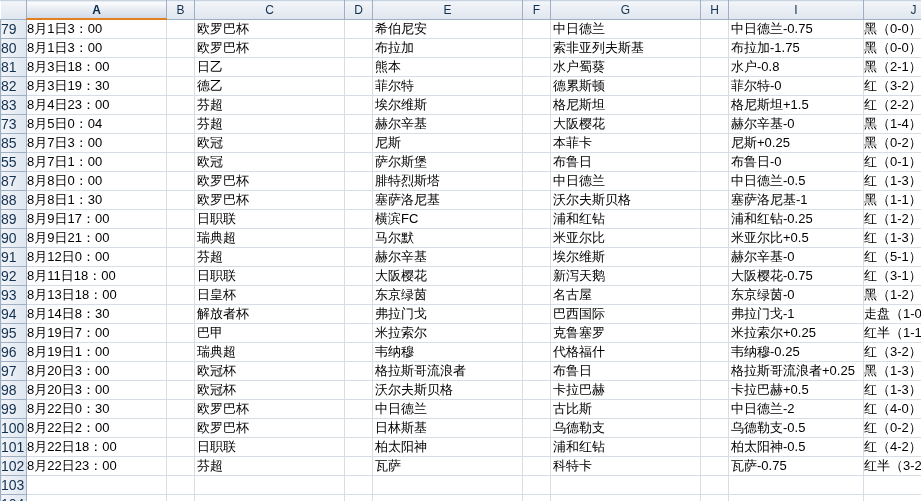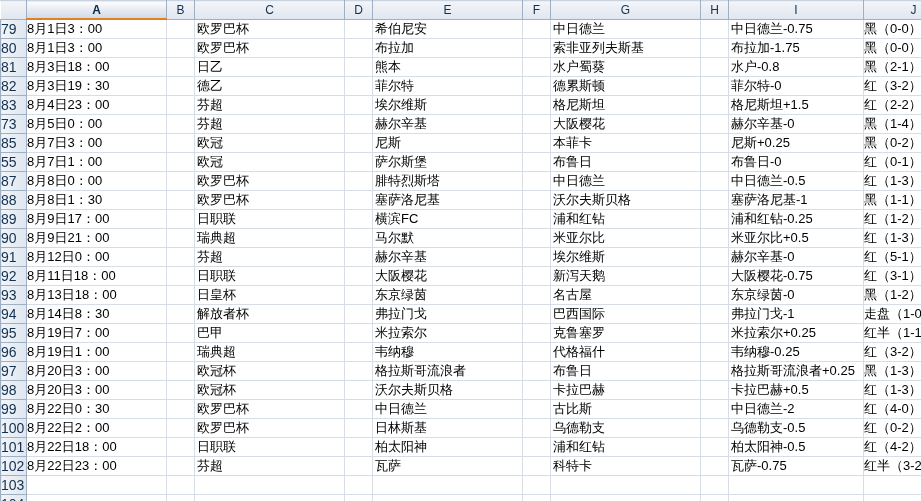--- a/index.html
+++ b/index.html
@@ -220,21 +220,21 @@
             <span class="txt">格尼斯坦</span>
           </td>
           <td class="cell lft"></td>
           <td class="cell lft ovf">
             <span class="txt">格尼斯坦+1.5</span>
           </td>
           <td class="cell lft red">红（2-2）</td>
         </tr>
         <tr>
           <td class="rowhead">73</td>
-          <td class="cell lft">8月5日0：00</td>
+          <td class="cell lft">8月5日0：04</td>
           <td class="cell lft"></td>
           <td class="cell lft ovf">
             <span class="txt">芬超</span>
           </td>
           <td class="cell lft"></td>
           <td class="cell lft ovf">
             <span class="txt">赫尔辛基</span>
           </td>
           <td class="cell lft"></td>
           <td class="cell lft ovf">

